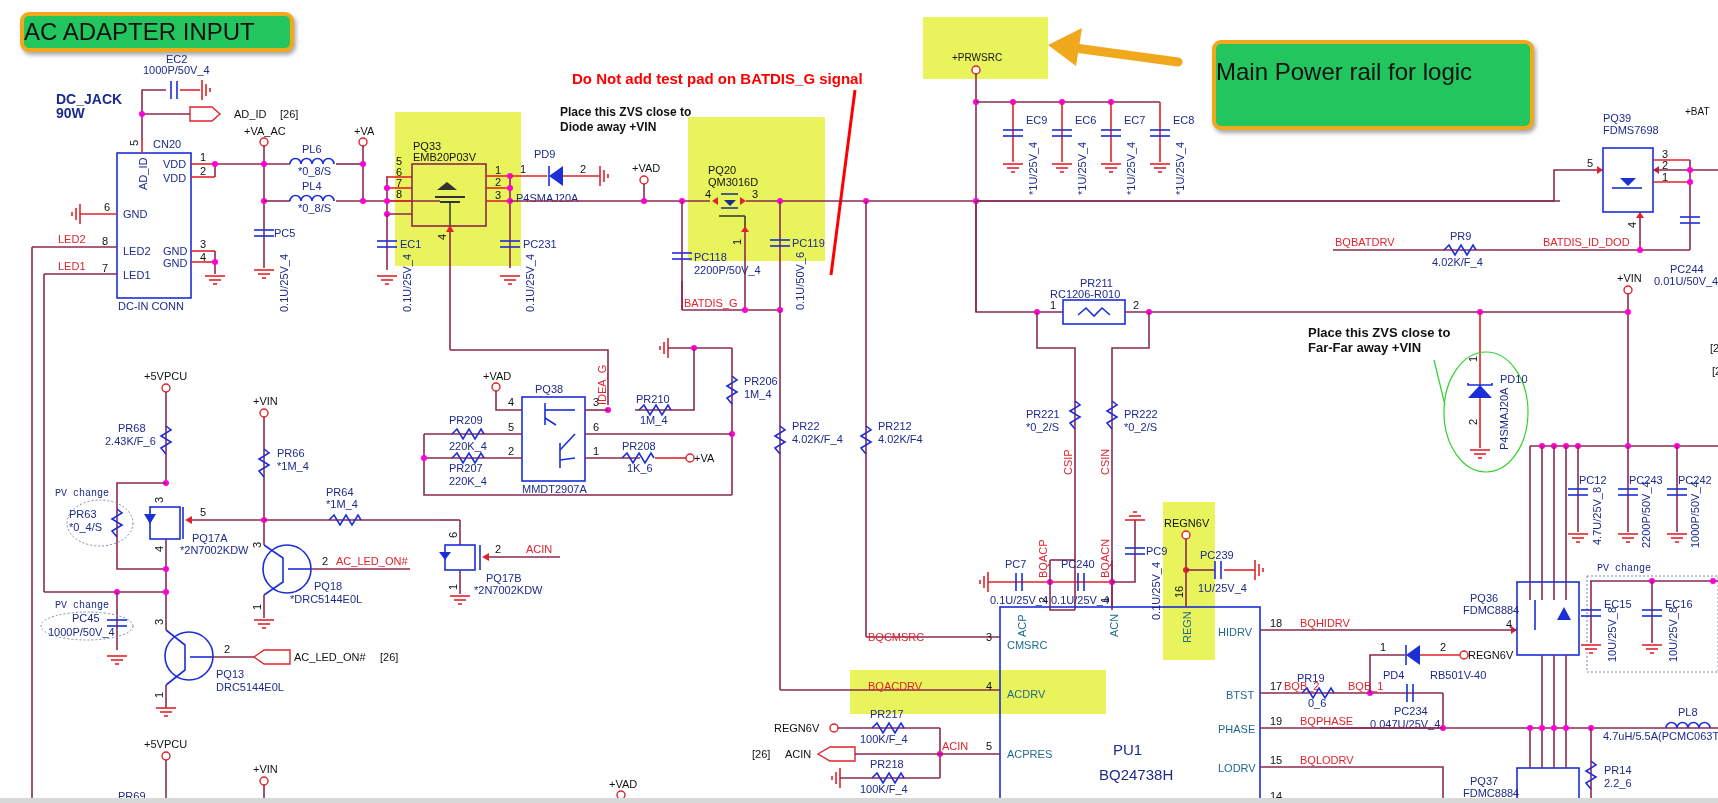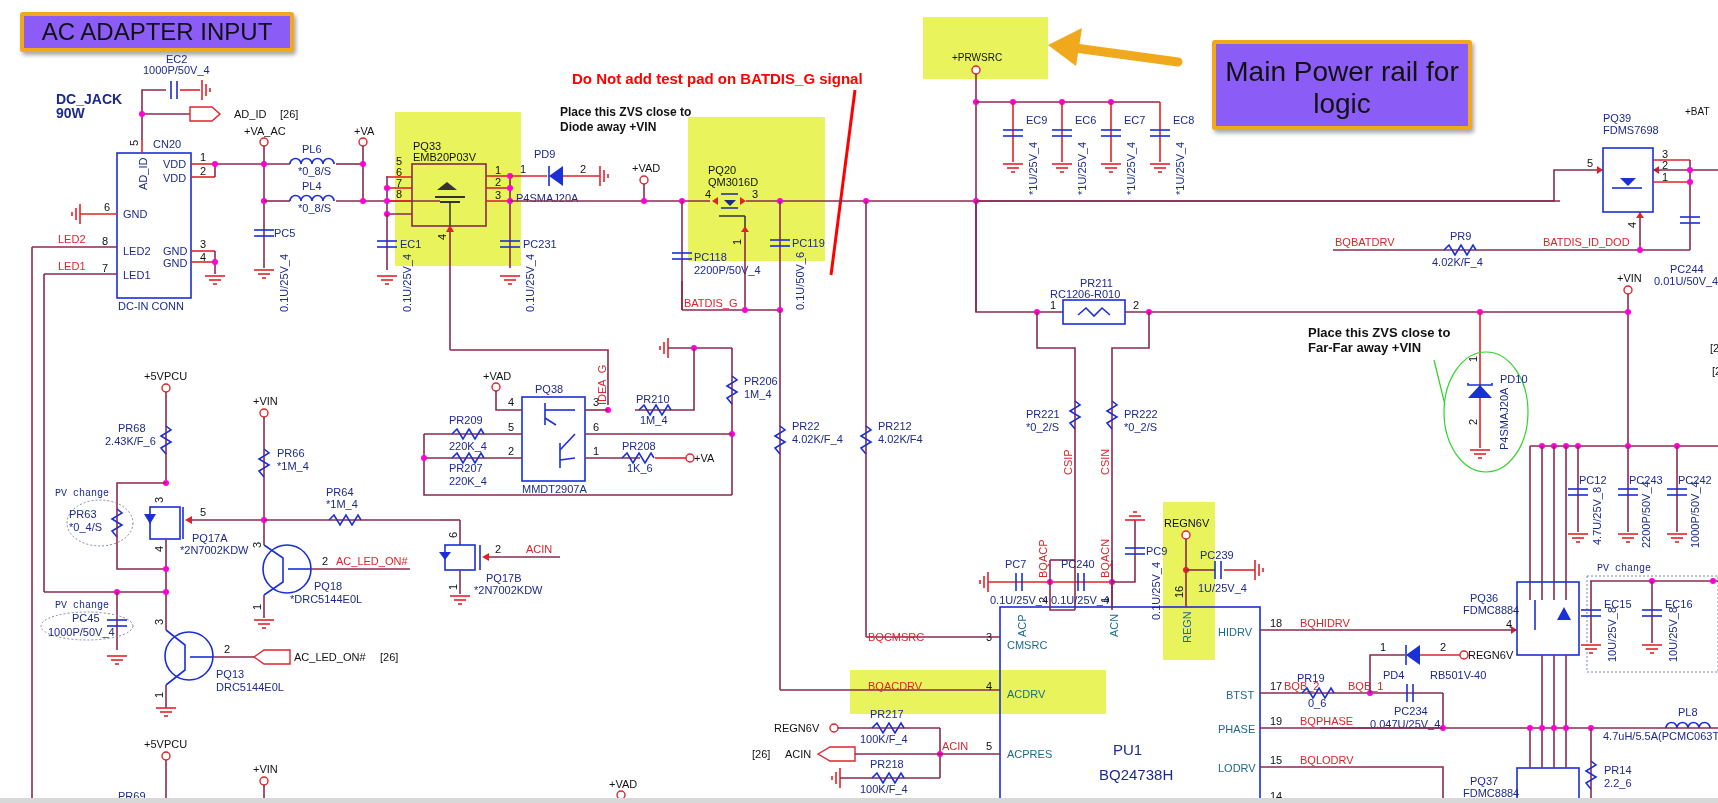--- a/index.html
+++ b/index.html
@@ -10,23 +10,23 @@
   .bl{stroke:#1b2fd6;stroke-width:1.6;fill:none;}
   .blf{fill:#1b2fd6;}
   .gnd{stroke:#e0232b;stroke-width:1.6;fill:none;}
   .dot{fill:#ff00d8;}
   .t{font-family:"Liberation Sans",sans-serif;font-size:11px;fill:#1d2a8c;}
   .tb{font-family:"Liberation Sans",sans-serif;font-size:11px;fill:#111;}
   .tr{font-family:"Liberation Sans",sans-serif;font-size:11px;fill:#e0232b;}
   .tg{font-family:"Liberation Sans",sans-serif;font-size:11px;fill:#1d6a8c;}
   .hl{fill:#e9f45c;}
   .pv{font-family:"Liberation Mono",monospace;font-size:10px;fill:#1d2a8c;}
-  .callout{position:absolute;background:#8b5cf6;border:4px solid #f0a81c;border-radius:3px;box-shadow:2px 3px 4px rgba(0,0,0,.35);color:#111;text-align:center;font-family:"Liberation Sans",sans-serif;}
+  .callout{position:absolute;background:#22c55e;border:4px solid #f0a81c;border-radius:9px;box-shadow:2px 3px 4px rgba(0,0,0,.35);color:#111;font-family:"Liberation Sans",sans-serif;}
   #title-box{left:20px;top:12px;width:266px;height:32px;font-size:24px;line-height:32px;}
-  #rail-box{left:1212px;top:40px;width:260px;height:90px;font-size:28px;line-height:32px;padding-top:12px;box-sizing:border-box;}
+  #rail-box{left:1212px;top:40px;width:322px;height:90px;font-size:24px;line-height:32px;padding-top:12px;box-sizing:border-box;}
   .bottom-bar{position:absolute;left:0;top:798px;width:1718px;height:5px;background:#d8d8d8;}
 </style>
 </head>
 <body>
 
 <div class="callout" id="title-box">AC ADAPTER INPUT</div>
 <div class="callout" id="rail-box">
   <div>Main Power rail for logic</div>
 </div>
 

